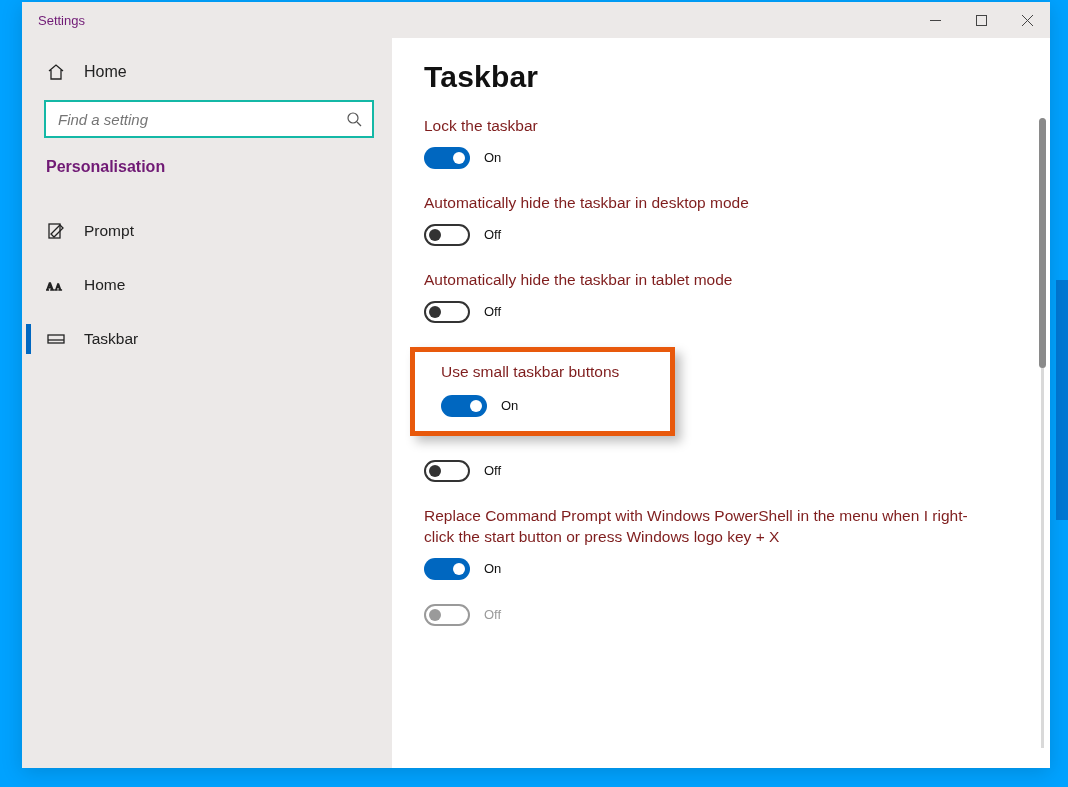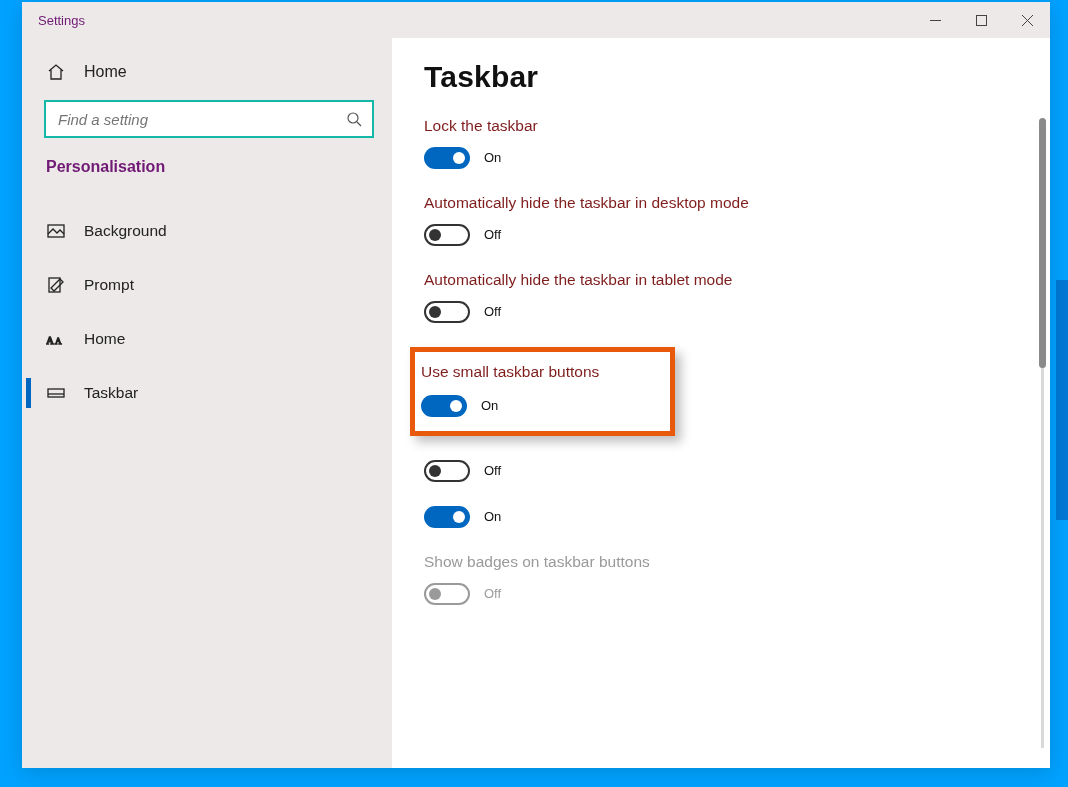--- a/index.html
+++ b/index.html
@@ -173,21 +173,21 @@
   .toggle.on .knob { background: #fff; right: 5px; }
   .toggle.off { background: #fff; border: 2px solid #333; height: 22px; }
   .toggle.off .knob { background: #333; left: 3px; top: 3px; }
   .toggle.dis { background: #fff; border: 2px solid #9a9a9a; }
   .toggle.dis .knob { background: #9a9a9a; left: 3px; top: 3px; }
   .toggle-state { font-size: 13px; color: #111; text-align: right; }
   .setting.disabled .toggle-state { color: #9a9a9a; }
   .highlight-box {
     border: 5px solid #e8590c;
     box-shadow: 6px 6px 10px rgba(0,0,0,0.25);
-    padding: 10px 14px 14px 6px;
+    padding: 10px 14px 14px 26px;
     margin-left: -14px;
     margin-bottom: 24px;
     width: 265px;
   }
   .highlight-box .setting { margin-bottom: 0; }
   .highlight-box .setting-label { margin-bottom: 12px; }
 </style>
 </head>
 <body>
 
@@ -238,29 +238,20 @@
           </span>
         </div>
       </div>
 
       <div class="category">Personalisation</div>
 
       <div class="nav">
         <div class="nav-item">
           <span class="icon">
             <svg viewBox="0 0 20 20">
-                <rect x="2" y="4" width="16" height="12"></rect>
-                <path d="M2 13 L7 8 L11 12 L14 9 L18 13"></path>
-              </svg>
-          </span>
-          <span>Background</span>
-        </div>
-        <div class="nav-item">
-          <span class="icon">
-            <svg viewBox="0 0 20 20">
                 <rect x="3" y="3" width="11" height="14"></rect>
                 <path d="M14 4 L17 7 L8 16 L5 13 Z"></path>
               </svg>
           </span>
           <span>Prompt</span>
         </div>
         <div class="nav-item">
           <span class="icon">
             <svg viewBox="0 0 20 20" stroke="none" fill="#222">
                 <text x="0" y="15" font-size="11" font-family="serif">A</text>
@@ -325,29 +316,29 @@
           </div>
           <div class="setting">
             <div class="toggle-row">
               <div class="toggle off">
                 <div class="knob"></div>
               </div>
               <div class="toggle-state">Off</div>
             </div>
           </div>
           <div class="setting">
+            <div class="setting-label">Replace Command Prompt with Windows PowerShell in the menu when I right-click the start button or press Windows logo key + X</div>
             <div class="toggle-row">
               <div class="toggle on">
                 <div class="knob"></div>
               </div>
               <div class="toggle-state">On</div>
             </div>
           </div>
           <div class="setting disabled">
-            <div class="setting-label">Show badges on taskbar buttons</div>
             <div class="toggle-row">
               <div class="toggle dis">
                 <div class="knob"></div>
               </div>
               <div class="toggle-state">Off</div>
             </div>
           </div>
         </div>
 
       <div class="scroll-track"></div>

